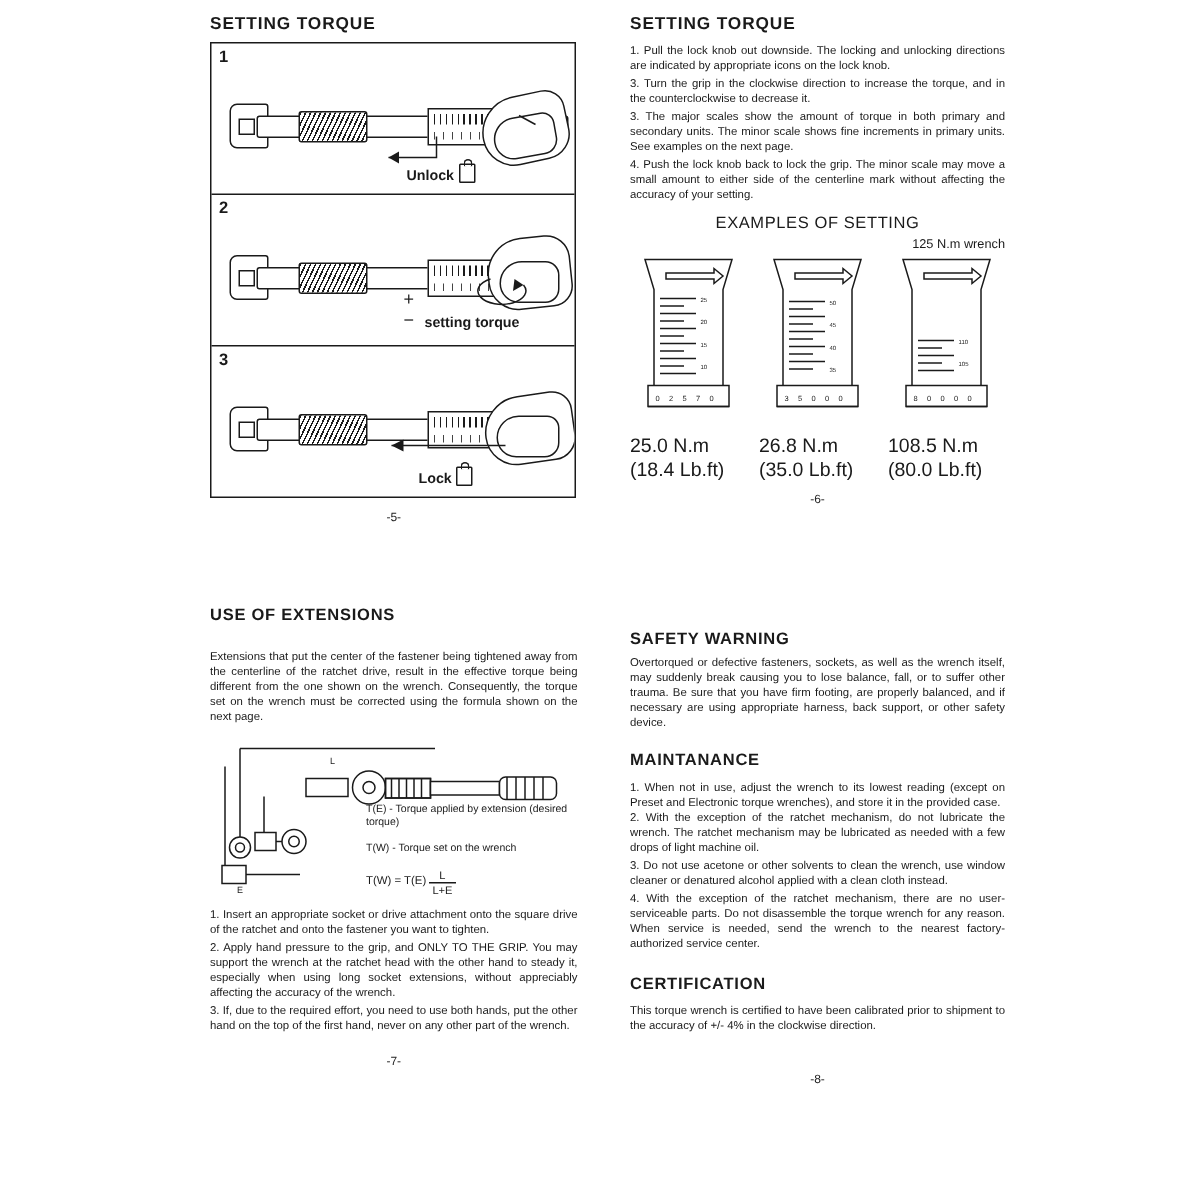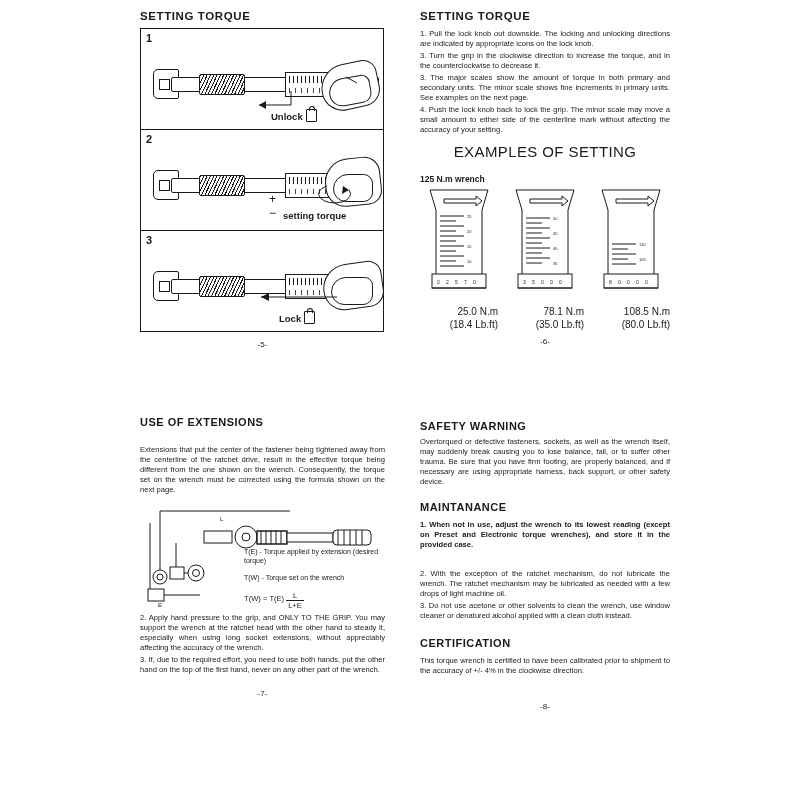--- a/index.html
+++ b/index.html
@@ -16,21 +16,21 @@
   .h1{font-size:11.5px;font-weight:bold;letter-spacing:.6px;}
   .h2{font-size:11px;font-weight:bold;letter-spacing:.5px;}
   .body{font-size:7.6px;line-height:1.32;text-align:justify;}
   .small{font-size:7px;line-height:1.3;}
   .pnum{font-size:8px;text-align:center;color:#222;}
 
   
   .q{position:absolute;}
   #q-tl{left:140px;top:10px;width:245px;}
   #q-tr{left:420px;top:10px;width:250px;}
-  #q-bl{left:140px;top:416px;width:245px;}
+  #q-bl{left:140px;top:404px;width:245px;}
   #q-br{left:420px;top:420px;width:250px;}
 
   
   .steps{border:1px solid #1a1a1a;width:242px;margin-top:6px;}
   .step{position:relative;height:100px;border-bottom:1px solid #1a1a1a;overflow:hidden;}
   .step:last-child{border-bottom:none;}
   .step-num{position:absolute;left:5px;top:3px;font-size:11px;font-weight:bold;}
 
   
   .wr-wrap{position:absolute;left:12px;top:26px;width:225px;height:56px;}
@@ -62,25 +62,25 @@
 
   .label{position:absolute;font-size:9.5px;font-weight:bold;}
   .lockicon{display:inline-block;width:9px;height:11px;border:1px solid #1a1a1a;
     border-radius:1px;position:relative;vertical-align:-2px;margin-left:3px;}
   .lockicon:before{content:"";position:absolute;left:2px;top:-4px;width:4px;height:4px;
     border:1px solid #1a1a1a;border-bottom:none;border-radius:3px 3px 0 0;}
 
   svg{display:block;overflow:visible;}
 
   
-  .ex-title{font-size:15px;text-align:center;letter-spacing:.4px;margin-top:8px;}
-  .ex-sub{font-size:8.5px;font-weight:bold;text-align:left;margin-top:14px;}
+  .ex-title{font-size:11px;text-align:center;letter-spacing:.4px;margin-top:8px;}
+  .ex-sub{font-size:8.5px;font-weight:normal;text-align:right;margin-top:2px;}
   .ex-row{display:flex;justify-content:space-between;margin-top:4px;}
   .ex-col{width:78px;}
-  .ex-cap{font-size:10px;text-align:right;line-height:1.25;margin-top:3px;}
+  .ex-cap{font-size:13px;text-align:left;line-height:1.25;margin-top:3px;}
 
   
   .frac{display:inline-block;text-align:center;vertical-align:-7px;}
   .frac .num{display:block;border-bottom:1px solid #1a1a1a;padding:0 2px;font-size:7.4px;}
   .frac .den{display:block;padding:0 2px;font-size:7.4px;}
 </style>
 </head>
 <body>
 
 <div class="page">
@@ -235,21 +235,21 @@
           <g fill="#1a1a1a" font-size="5" font-family="Liberation Sans">
             <text x="17" y="96">3</text>
               <text x="26" y="96">5</text>
             <text x="35" y="96">0</text>
               <text x="44" y="96">0</text>
               <text x="53" y="96">0</text>
           </g>
           <line x1="12" y1="100" x2="66" y2="100" stroke="#1a1a1a"></line>
         </svg>
         <div class="ex-cap">
-          <span>78.1 N.m</span><br>
+          <span>26.8 N.m</span><br>
           <span>(35.0 Lb.ft)</span>
         </div>
       </div>
 
       <div class="ex-col">
         <svg width="78" height="115">
           <path d="M10 2 L68 2 L62 22 L62 98 L16 98 L16 22 Z" fill="#fff" stroke="#1a1a1a" stroke-width="1"></path>
           <path d="M24 11 L56 11 L56 8 L62 13 L56 18 L56 15 L24 15 Z" fill="#fff" stroke="#1a1a1a" stroke-width="1"></path>
           <g stroke="#1a1a1a" stroke-width="1">
             <line x1="20" y1="56" x2="44" y2="56"></line>
@@ -329,34 +329,36 @@
       <div class="small" style="position:absolute;left:104px;top:70px;width:140px;">T(W) - Torque set on the wrench</div>
       <div style="position:absolute;left:104px;top:88px;font-size:7.6px;">
         <span>T(W) = T(E)</span>
         <span class="frac">
           <span class="num">L</span>
           <span class="den">L+E</span>
         </span>
       </div>
     </div>
 
+    <div class="body" style="margin-top:6px;">1. Insert an appropriate socket or drive attachment onto the square drive of the ratchet and onto the fastener you want to tighten.</div>
     <div class="body" style="margin-top:2px;">2. Apply hand pressure to the grip, and ONLY TO THE GRIP. You may support the wrench at the ratchet head with the other hand to steady it, especially when using long socket extensions, without appreciably affecting the accuracy of the wrench.</div>
     <div class="body" style="margin-top:2px;">3. If, due to the required effort, you need to use both hands, put the other hand on the top of the first hand, never on any other part of the wrench.</div>
 
     <div class="pnum" style="margin-top:14px;">-7-</div>
   </div>
 
   <div class="q" id="q-br">
     <div class="h2">SAFETY WARNING</div>
     <div class="body" style="margin-top:5px;">Overtorqued or defective fasteners, sockets, as well as the wrench itself, may suddenly break causing you to lose balance, fall, or to suffer other trauma. Be sure that you have firm footing, are properly balanced, and if necessary are using appropriate harness, back support, or other safety device.</div>
 
     <div class="h2" style="margin-top:14px;">MAINTANANCE</div>
-    <div class="body" style="margin-top:7px;font-weight:bold;">1. When not in use, adjust the wrench to its lowest reading (except on Preset and Electronic torque wrenches), and store it in the provided case.</div>
-    <div class="body" style="margin-top:19px;">2. With the exception of the ratchet mechanism, do not lubricate the wrench. The ratchet mechanism may be lubricated as needed with a few drops of light machine oil.</div>
+    <div class="body" style="margin-top:7px;">1. When not in use, adjust the wrench to its lowest reading (except on Preset and Electronic torque wrenches), and store it in the provided case.</div>
+    <div class="body" style="margin-top:0;">2. With the exception of the ratchet mechanism, do not lubricate the wrench. The ratchet mechanism may be lubricated as needed with a few drops of light machine oil.</div>
     <div class="body" style="margin-top:2px;">3. Do not use acetone or other solvents to clean the wrench, use window cleaner or denatured alcohol applied with a clean cloth instead.</div>
+    <div class="body" style="margin-top:2px;">4. With the exception of the ratchet mechanism, there are no user-serviceable parts. Do not disassemble the torque wrench for any reason. When service is needed, send the wrench to the nearest factory-authorized service center.</div>
 
     <div class="h2" style="margin-top:16px;">CERTIFICATION</div>
     <div class="body" style="margin-top:7px;">This torque wrench is certified to have been calibrated prior to shipment to the accuracy of +/- 4% in the clockwise direction.</div>
 
     <div class="pnum" style="margin-top:26px;">-8-</div>
   </div>
 
 </div>
 
 </body></html>

